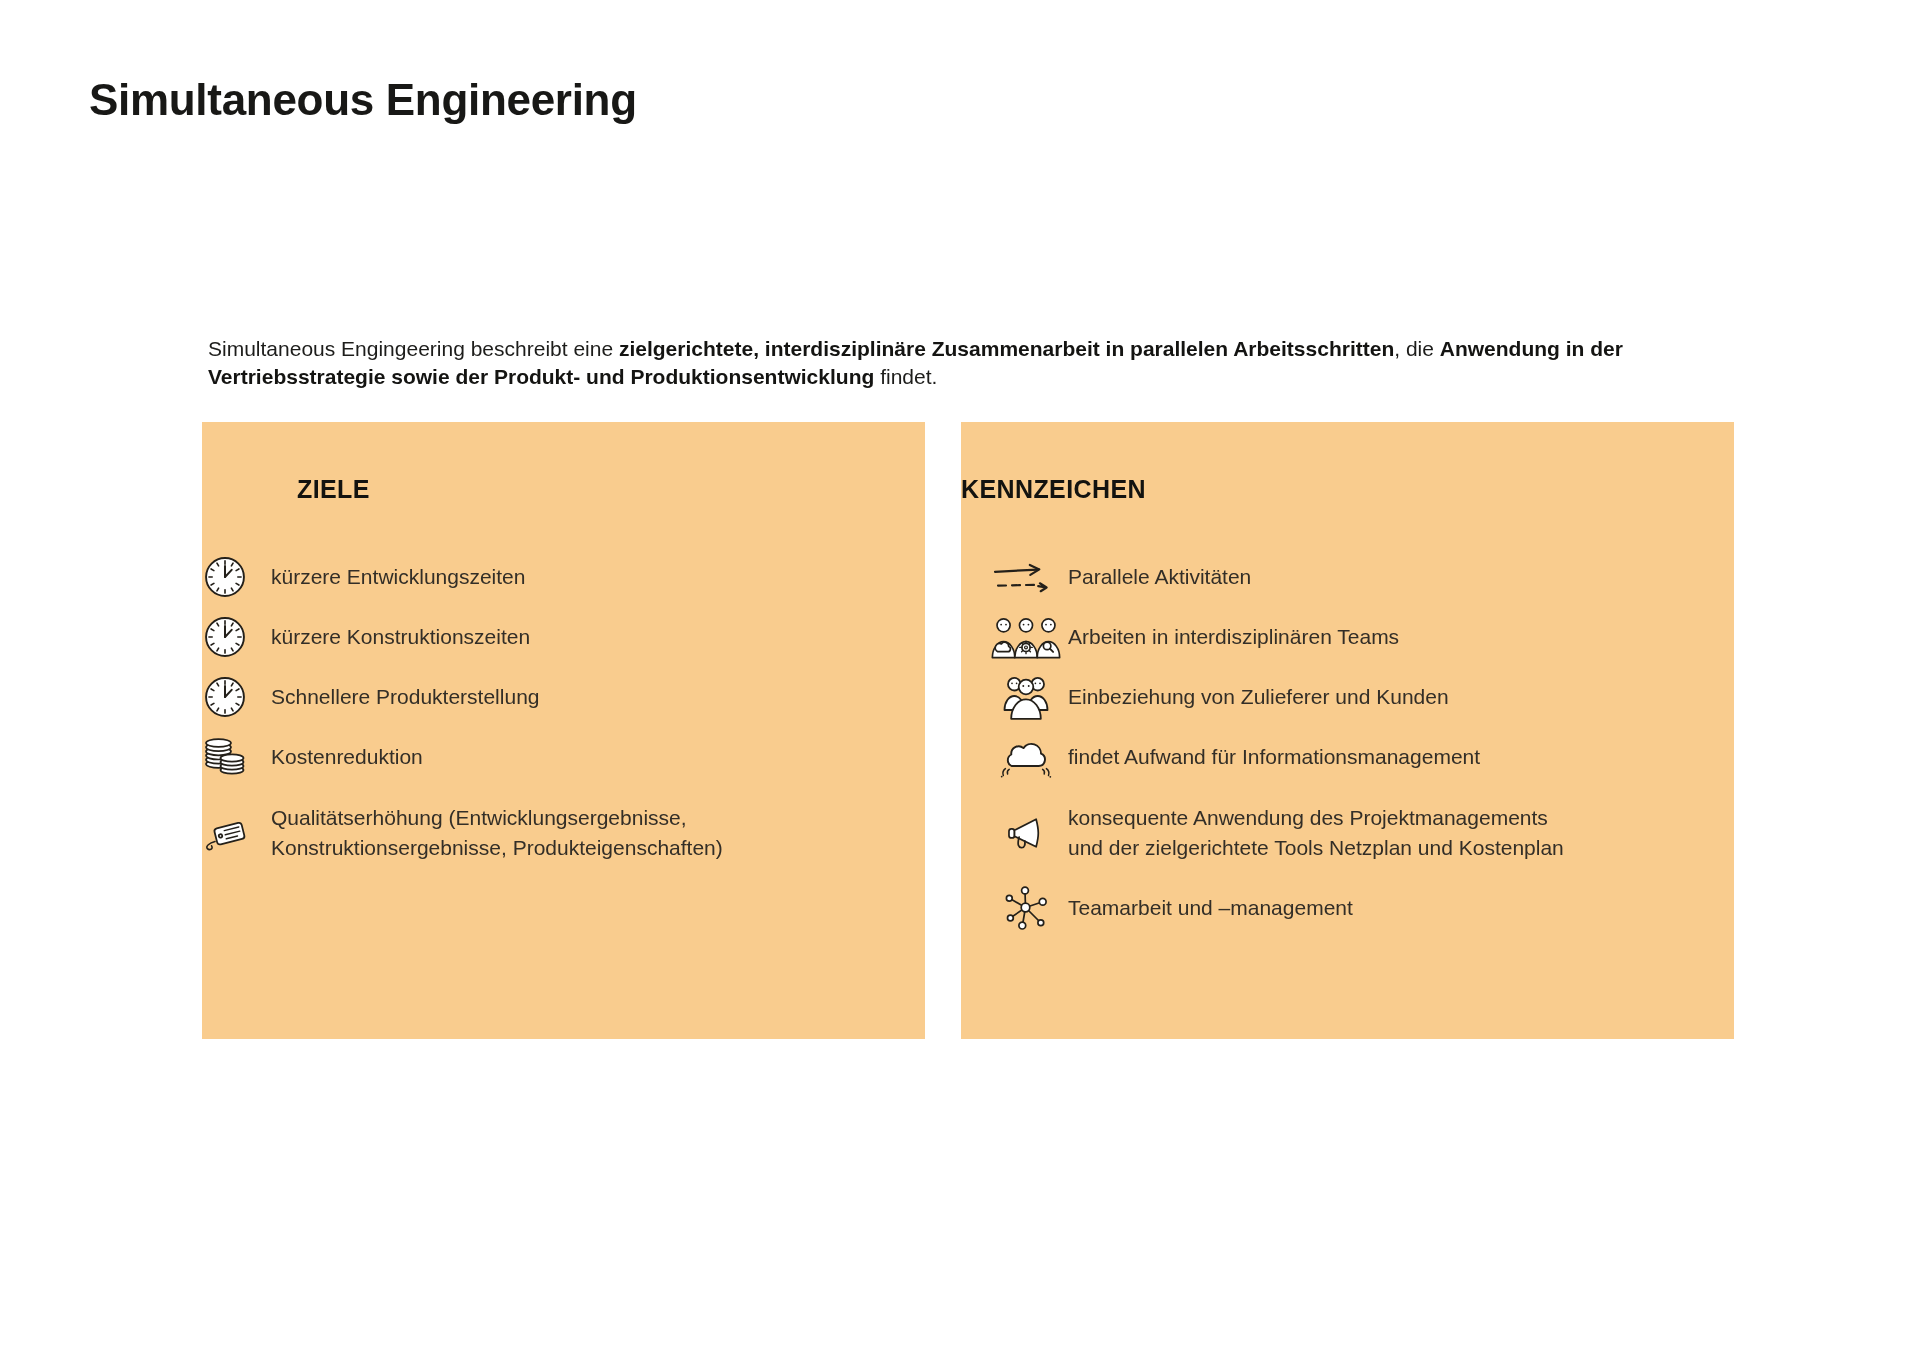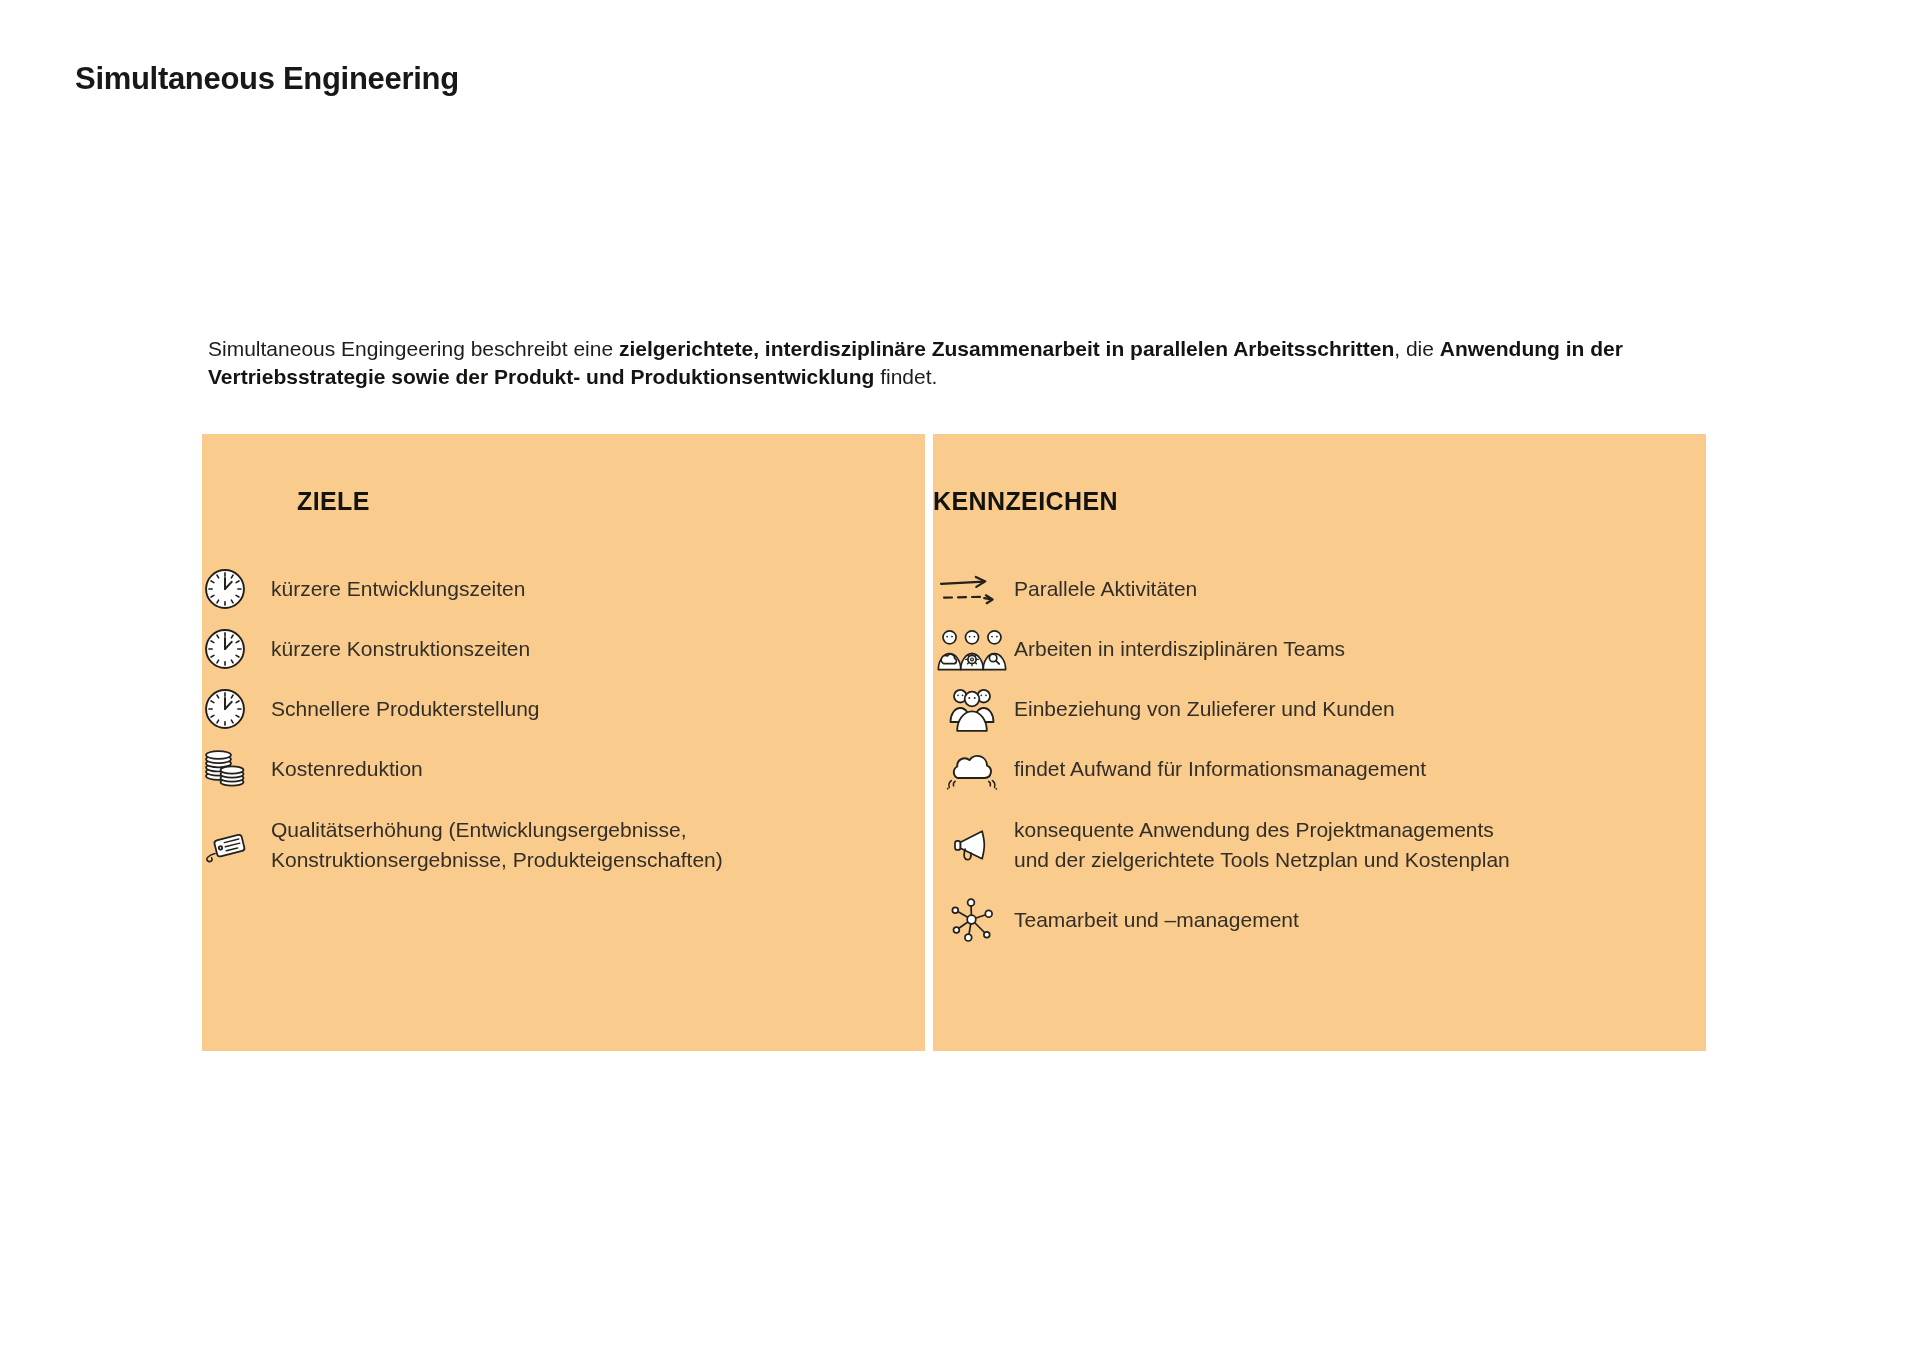--- a/index.html
+++ b/index.html
@@ -1,39 +1,39 @@
 <!DOCTYPE html>
 <html><head>
 <meta charset="utf-8">
 <style>
   html,body{margin:0;padding:0;background:#ffffff;}
   body{font-family:"Liberation Sans",sans-serif;}
   .page{position:relative;width:1920px;height:1358px;background:#ffffff;overflow:hidden;}
 
-  .title{position:absolute;left:75px;top:60px;margin:0;font-size:31px;line-height:1.2;
+  .title{position:absolute;left:75px;top:60px;margin:14px;font-size:44px;line-height:1.2;
          font-weight:700;color:#181816;letter-spacing:-0.3px;}
 
   .intro{position:absolute;left:208px;top:287px;width:1495px;
          font-size:21px;line-height:28px;color:#1d1d1b;margin-top:48px;}
   .intro b{font-weight:700;color:#141412;}
 
-  .panels{position:absolute;left:202px;top:434px;display:flex;gap:8px;}
+  .panels{position:absolute;left:202px;top:422px;display:flex;gap:36px;}
   .panel{background:#F9CC8E;height:617px;box-sizing:border-box;padding-top:52px;}
   .panel.left{width:723px;}
   .panel.right{width:773px;}
   .panel h2{margin:0;font-size:25px;line-height:30px;font-weight:700;
             color:#131310;letter-spacing:0.4px;}
   .panel.left h2{margin-left:95px;}
   .panel.right h2{}
 
   .items{margin-top:43px;}
   .item{display:flex;align-items:center;min-height:60px;}
   .item.twoline{min-height:91px;}
   .panel.left .item{}
-  .panel.right .item{padding-left:4px;}
+  .panel.right .item{padding-left:30px;}
   .iconbox{flex:0 0 auto;display:flex;align-items:center;justify-content:center;}
   .panel.left .iconbox{width:46px;margin-right:23px;}
   .panel.right .iconbox{width:70px;margin-right:7px;}
   .label{font-size:21px;line-height:30px;color:#332e27;white-space:pre-line;}
   svg{display:block;}
 </style>
 </head>
 <body>
 
 <div class="page">

